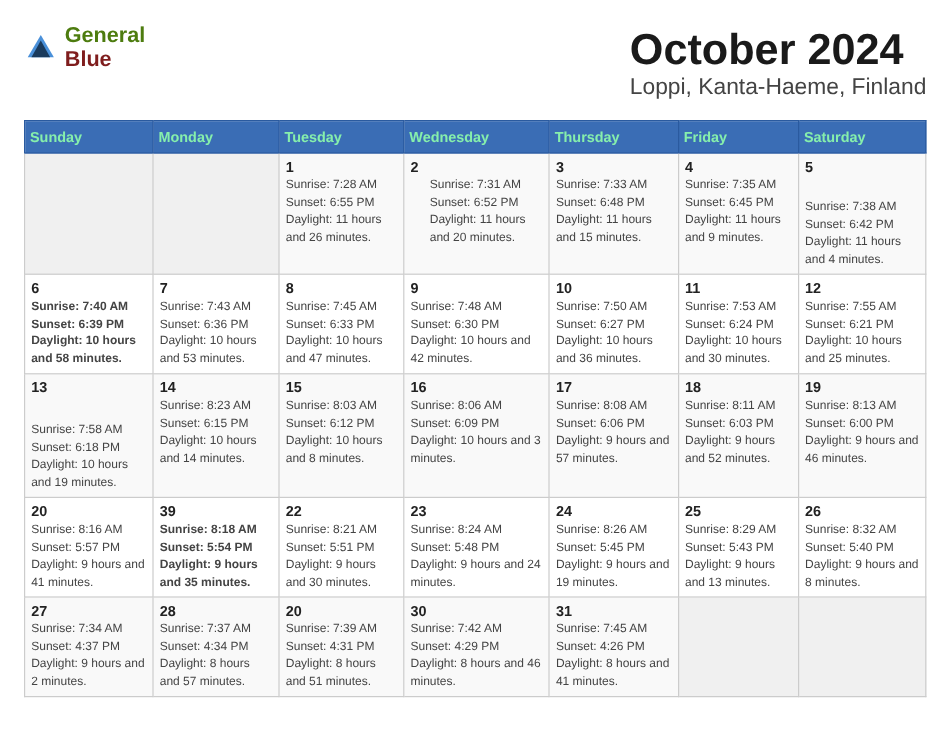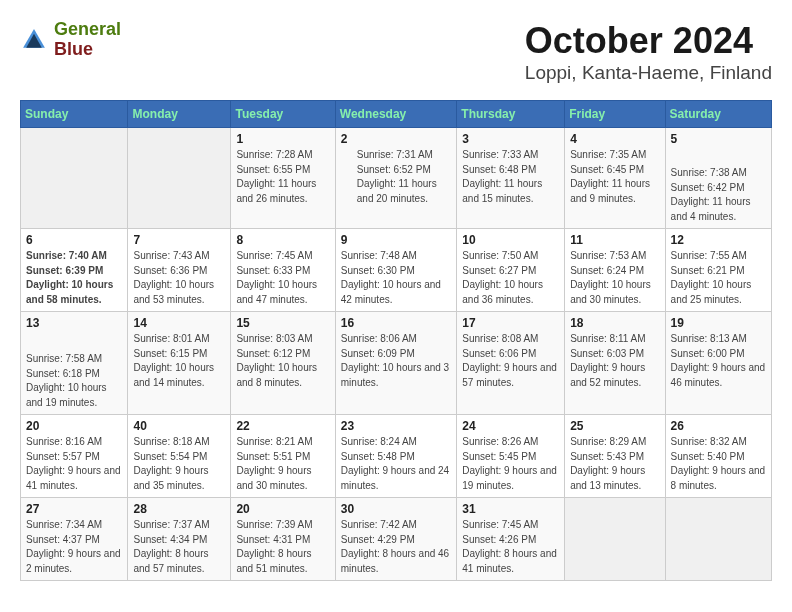--- a/index.html
+++ b/index.html
@@ -198,21 +198,21 @@
       </tr>
       <tr>
         <td>
           <span class="day-num">13</span>
           <div class="day-detail" style="white-space: pre-line; margin-top: 22px;">Sunrise: 7:58 AM
 Sunset: 6:18 PM
 Daylight: 10 hours and 19 minutes.</div>
         </td>
         <td>
           <span class="day-num">14</span>
-          <div class="day-detail" style="white-space: pre-line;">Sunrise: 8:01 AM
+          <div class="day-detail" style="white-space: pre-line;">Sunrise: 8:23 AM
 Sunset: 6:15 PM
 Daylight: 10 hours and 14 minutes.</div>
         </td>
         <td>
           <span class="day-num">15</span>
           <div class="day-detail" style="white-space: pre-line;">Sunrise: 8:03 AM
 Sunset: 6:12 PM
 Daylight: 10 hours and 8 minutes.</div>
         </td>
         <td>
@@ -241,22 +241,22 @@
         </td>
       </tr>
       <tr>
         <td>
           <span class="day-num">20</span>
           <div class="day-detail" style="white-space: pre-line;">Sunrise: 8:16 AM
 Sunset: 5:57 PM
 Daylight: 9 hours and 41 minutes.</div>
         </td>
         <td>
-          <span class="day-num">40</span>
-          <div class="day-detail" style="white-space: pre-line;">Sunrise: 8:18 AM
+          <span class="day-num">39</span>
+          <div class="day-detail" style="white-space: pre-line; font-weight: bold;">Sunrise: 8:18 AM
 Sunset: 5:54 PM
 Daylight: 9 hours and 35 minutes.</div>
         </td>
         <td>
           <span class="day-num">22</span>
           <div class="day-detail" style="white-space: pre-line;">Sunrise: 8:21 AM
 Sunset: 5:51 PM
 Daylight: 9 hours and 30 minutes.</div>
         </td>
         <td>

